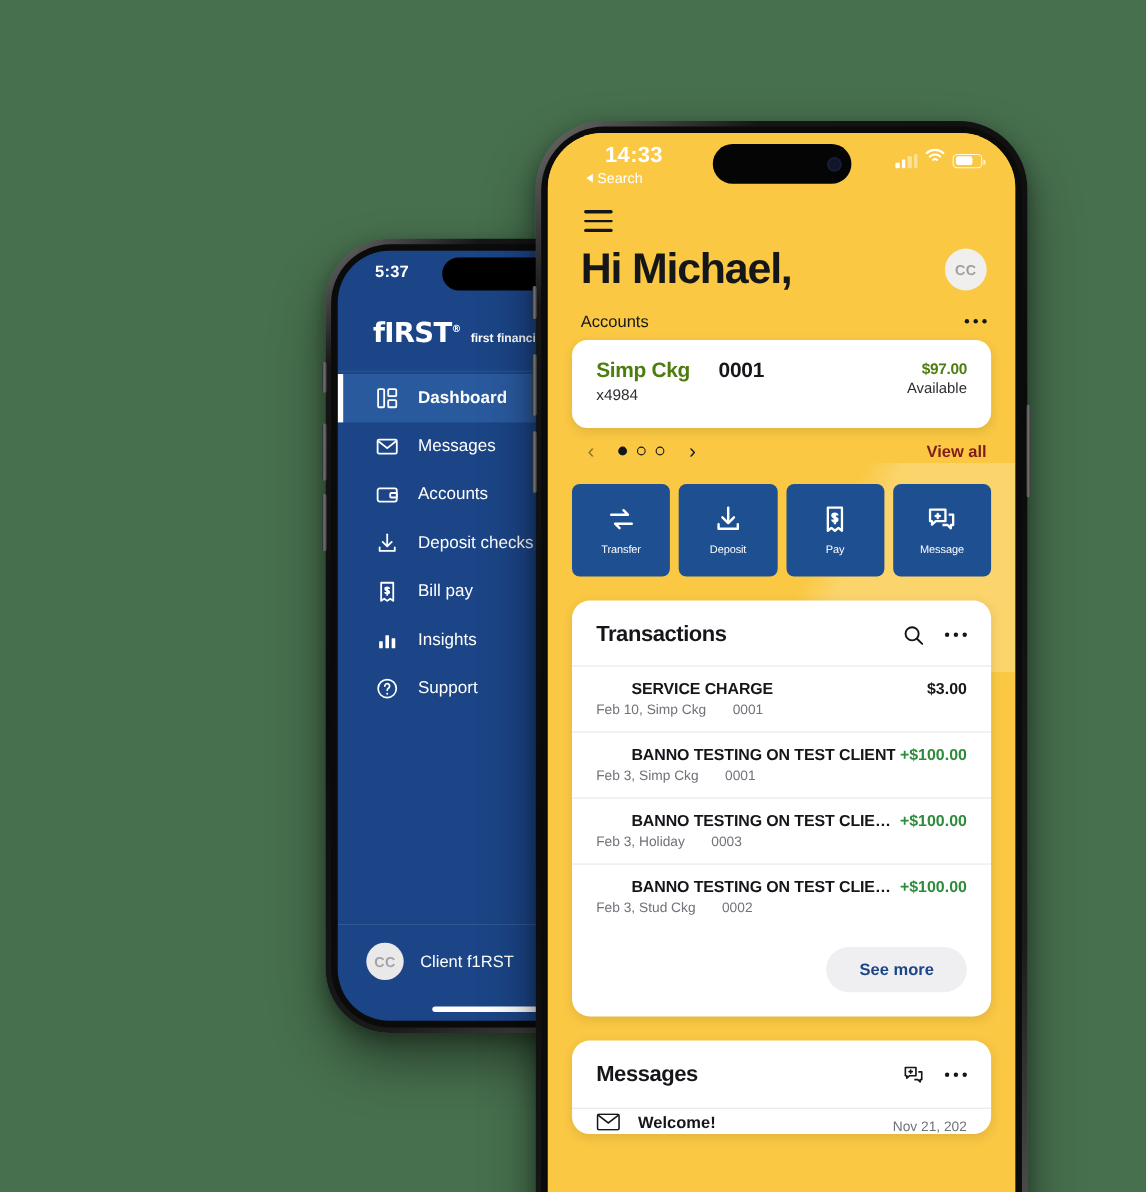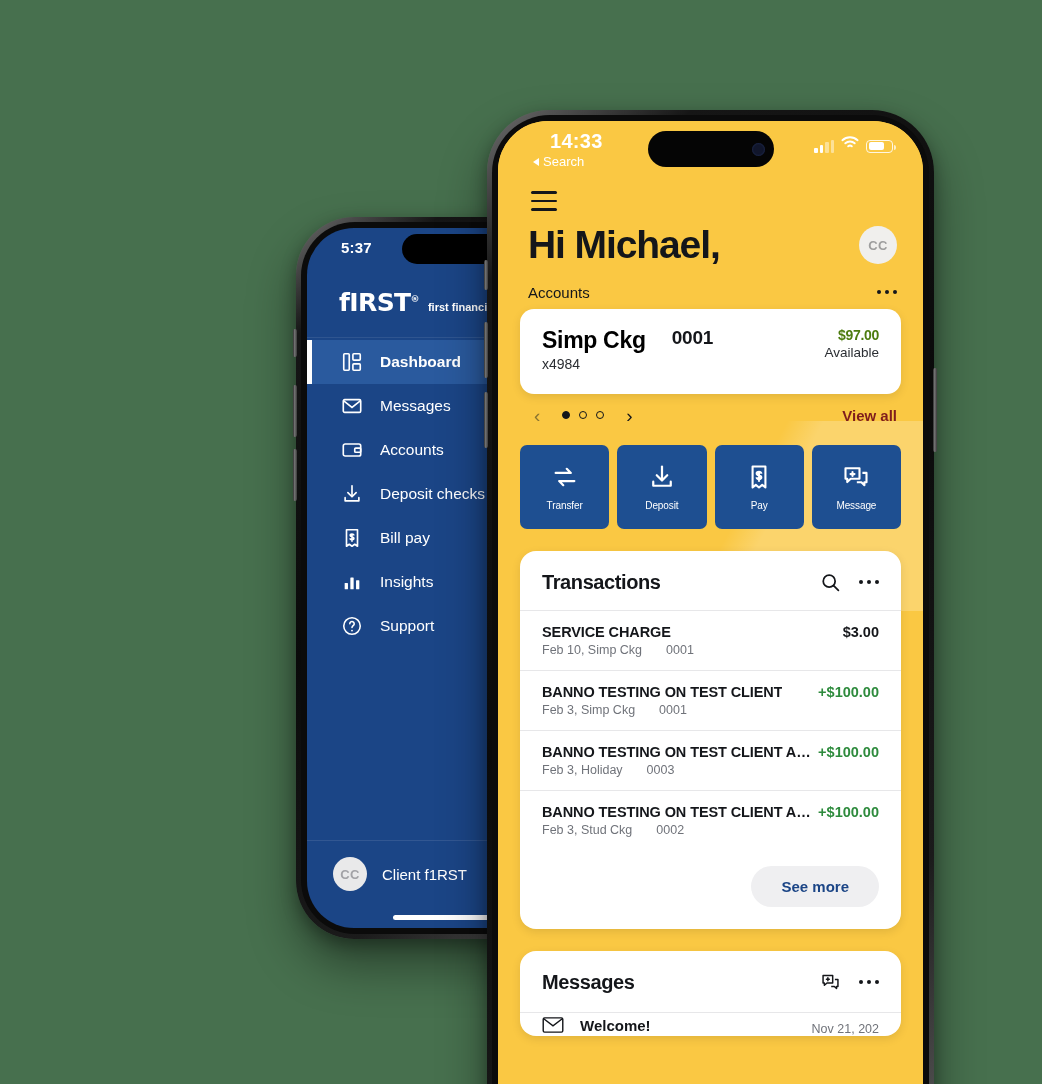--- a/index.html
+++ b/index.html
@@ -162,21 +162,21 @@
   .dots i { width: 4.5px; height: 4.5px; border-radius: 50%; background: #14161a; display: block; }
 
   .acct-card {
     position: relative; z-index: 3;
     margin: 0 22px; background: #fff; border-radius: 14px;
     padding: 18px 22px 22px 22px;
     display: flex; align-items: flex-start; justify-content: space-between;
     box-shadow: 0 3px 10px rgba(0,0,0,.10);
   }
   .acct-left { display: flex; gap: 26px; }
-  .acct-name { font-size: 23px; font-weight: 700; color: #000000; letter-spacing: -.3px; }
+  .acct-name { font-size: 19px; font-weight: 700; color: #4d7c0f; letter-spacing: -.3px; }
   .acct-mask { font-size: 14px; color: #2b2e33; margin-top: 2px; }
   .acct-num { font-size: 19px; font-weight: 600; color: #14161a; letter-spacing: -.2px; }
   .acct-right { text-align: right; }
   .acct-bal { font-size: 14px; font-weight: 700; color: #4d7c0f; letter-spacing: -.3px; }
   .acct-avail { font-size: 13.5px; color: #2b2e33; margin-top: 2px; }
 
   .carousel {
     position: relative; z-index: 3;
     display: flex; align-items: center; padding: 12px 26px 0 30px; gap: 0;
   }
@@ -204,21 +204,21 @@
   }
   .panel-head {
     display: flex; align-items: center; justify-content: space-between;
     padding: 20px 22px 16px 22px;
   }
   .panel-title { font-size: 20px; font-weight: 700; color: #14161a; letter-spacing: -.4px; }
   .panel-tools { display: flex; align-items: center; gap: 18px; }
   .panel-tools svg { width: 21px; height: 21px; display: block; }
 
   .txn { padding: 13px 22px 13px 22px; border-top: 1px solid #E7E7E9; }
-  .txn-top { display: flex; align-items: baseline; justify-content: space-between; gap: 0; }
+  .txn-top { display: flex; align-items: baseline; justify-content: space-between; gap: 0; margin-left: 32px; }
   .txn-name {
     font-size: 14.5px; font-weight: 700; color: #14161a; letter-spacing: -.1px;
     white-space: nowrap; overflow: hidden; text-overflow: ellipsis;
   }
   .txn-amt { font-size: 14.5px; font-weight: 700; color: #14161a; white-space: nowrap; }
   .txn-amt.credit { color: #2E8B3D; }
   .txn-sub { display: flex; gap: 24px; font-size: 12.5px; color: #70737A; margin-top: 3px; }
 
   .see-more-row { display: flex; justify-content: flex-end; padding: 16px 22px 22px 22px; }
   .see-more {

